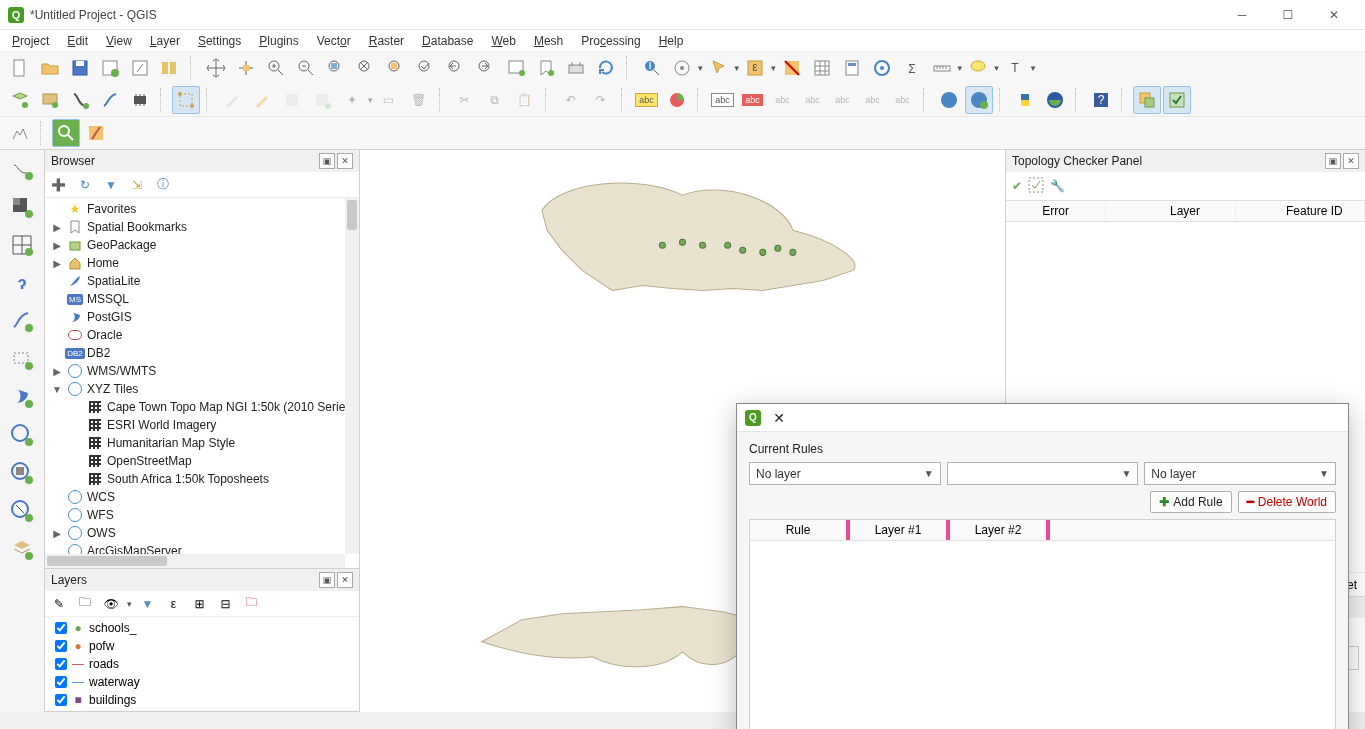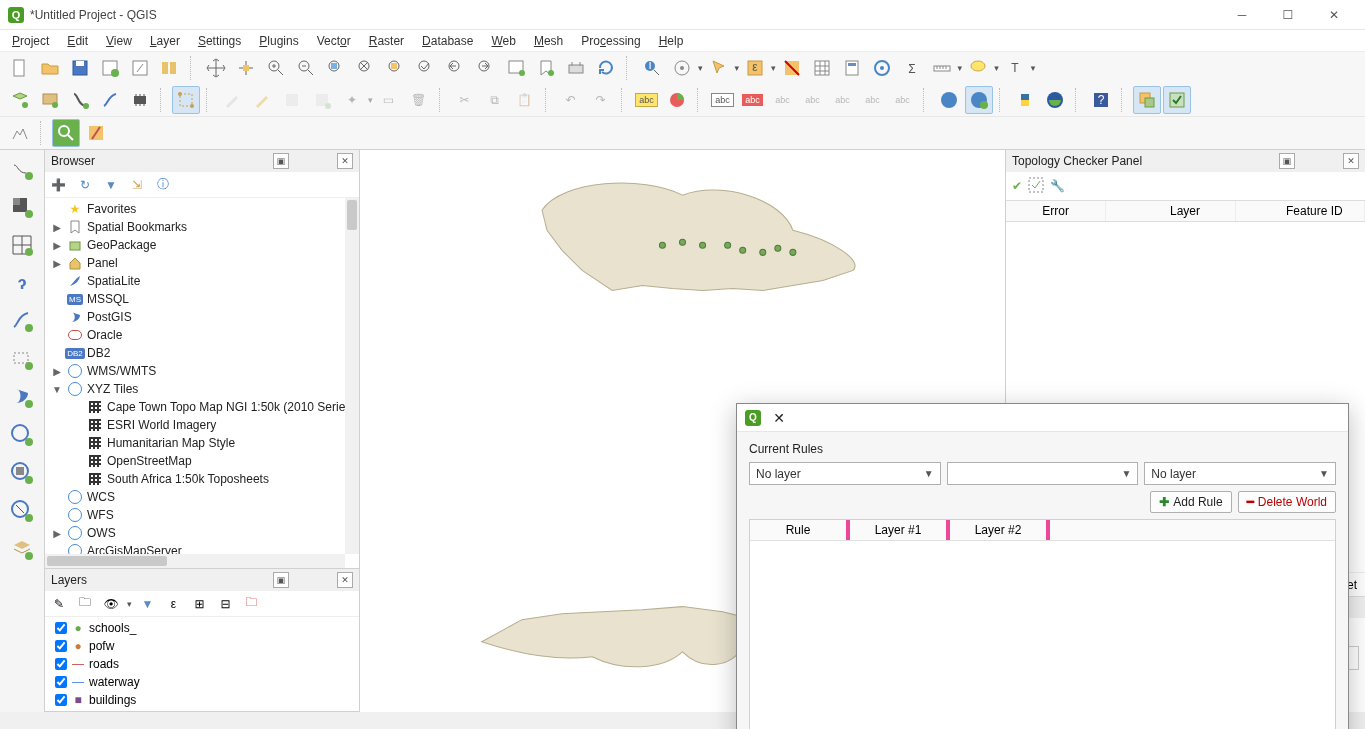--- a/index.html
+++ b/index.html
@@ -19,21 +19,21 @@
   .tool-btn { width: 28px; height: 28px; display: inline-flex; align-items: center; justify-content: center; border: 1px solid transparent; border-radius: 2px; color: #555; position: relative; }
   .tool-btn.active { background: #d6e6f4; border-color: #99c2e8; }
   .tool-btn svg { width: 20px; height: 20px; }
   .tool-sep { width: 6px; height: 24px; border-left: 1px dotted #bbb; margin: 0 4px; }
   
   .main { display: flex; height: calc(729px - 30px - 22px - 115px); }
   .left-gutter { width: 45px; background: #f5f5f5; border-right: 1px solid #d0d0d0; display: flex; flex-direction: column; align-items: center; padding-top: 4px; gap: 8px; }
   .gutter-btn { width: 30px; height: 30px; display: flex; align-items: center; justify-content: center; }
   .left-panels { width: 315px; background: #fff; display: flex; flex-direction: column; border-right: 1px solid #d0d0d0; }
   .panel { border-bottom: 1px solid #d0d0d0; display: flex; flex-direction: column; }
-  .panel-header { height: 22px; background: #f0f0f0; display: flex; align-items: center; padding: 0 6px; font-size: 12px; color: #222; gap: 46px; }
+  .panel-header { height: 22px; background: #f0f0f0; display: flex; align-items: center; padding: 0 6px; font-size: 12px; color: #222; }
   .panel-header .hspacer { flex: 1; }
   .panel-header .hbtn { width: 16px; height: 16px; border: 1px solid #aaa; margin-left: 2px; display: flex; align-items: center; justify-content: center; font-size: 9px; color: #555; background: #fff; }
   .panel-toolbar { height: 26px; display: flex; align-items: center; padding: 0 4px; gap: 6px; border-bottom: 1px solid #eee; }
   .panel-toolbar .ptbtn { width: 20px; height: 20px; display: flex; align-items: center; justify-content: center; }
   .browser-tree { flex: 1; overflow: auto; padding: 2px 0; }
   .tree-row { display: flex; align-items: center; height: 18px; padding-left: 6px; white-space: nowrap; color: #222; }
   .tree-row .exp { width: 12px; color: #666; font-size: 10px; display: inline-block; text-align: center; }
   .tree-row .ticon { width: 16px; height: 16px; margin: 0 4px; display: inline-flex; align-items: center; justify-content: center; }
   .layers-list { flex: 1; overflow: auto; padding: 2px 4px; }
   .layer-row { display: flex; align-items: center; height: 18px; gap: 4px; padding-left: 6px; }
@@ -596,21 +596,21 @@
               </span>
               <span>GeoPackage</span>
             </div>
             <div class="tree-row">
               <span class="exp">▶</span>
               <span class="ticon">
                 <svg width="14" height="14">
                   <path d="M2 7l5-5 5 5v6H2z" fill="#e8c36a" stroke="#b0903f"></path>
                 </svg>
               </span>
-              <span>Panel</span>
+              <span>Home</span>
             </div>
             <div class="tree-row">
               <span class="exp"></span>
               <span class="ticon">
                 <svg width="14" height="14">
                   <path d="M2 12C6 8 8 4 12 2c-1 5-4 8-10 10z" fill="#4a78c2"></path>
                 </svg>
               </span>
               <span>SpatiaLite</span>
             </div>

